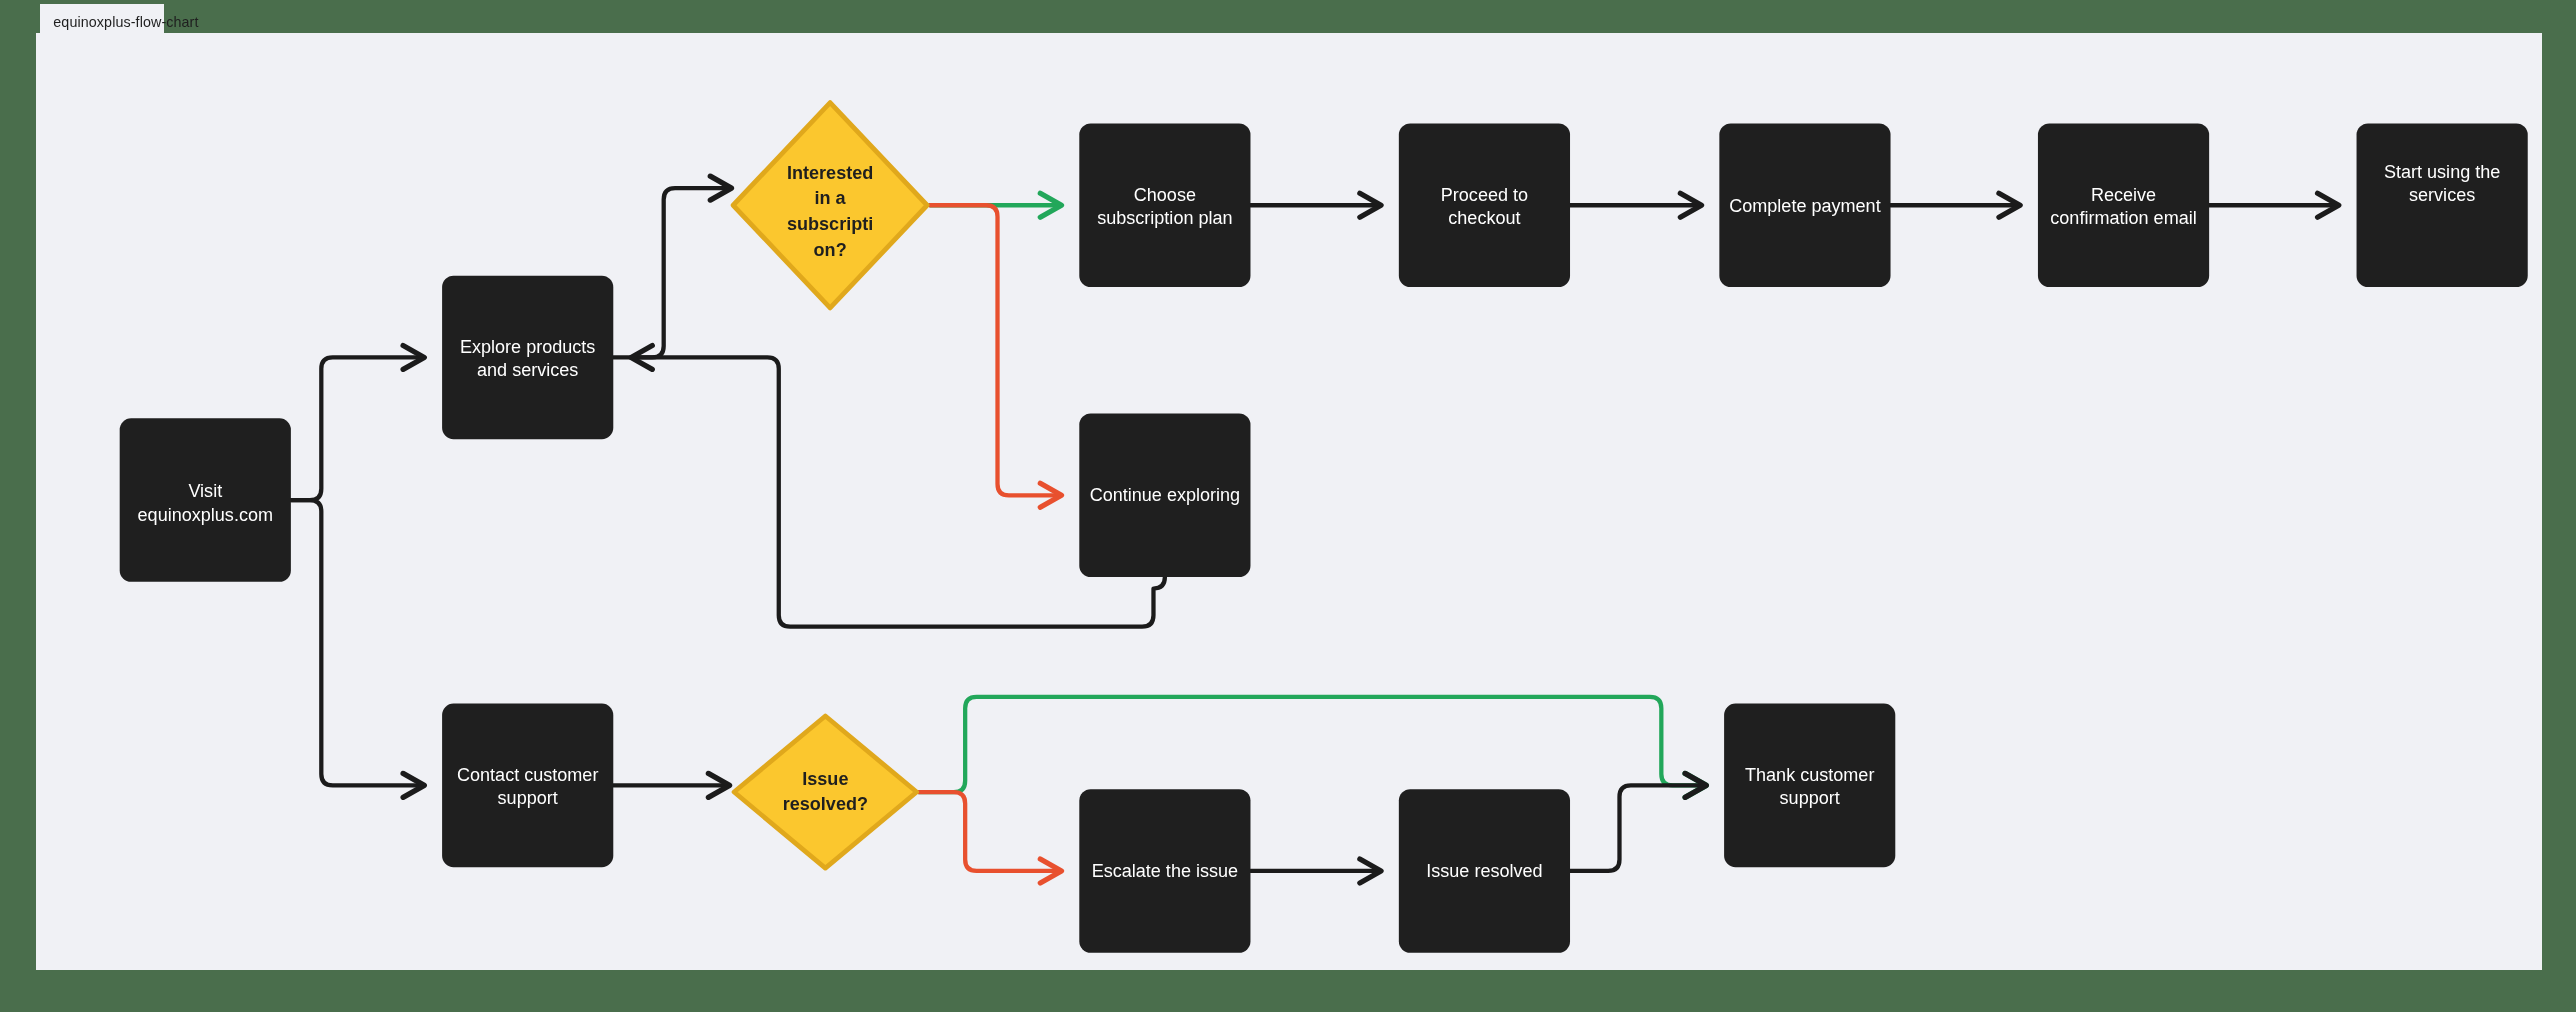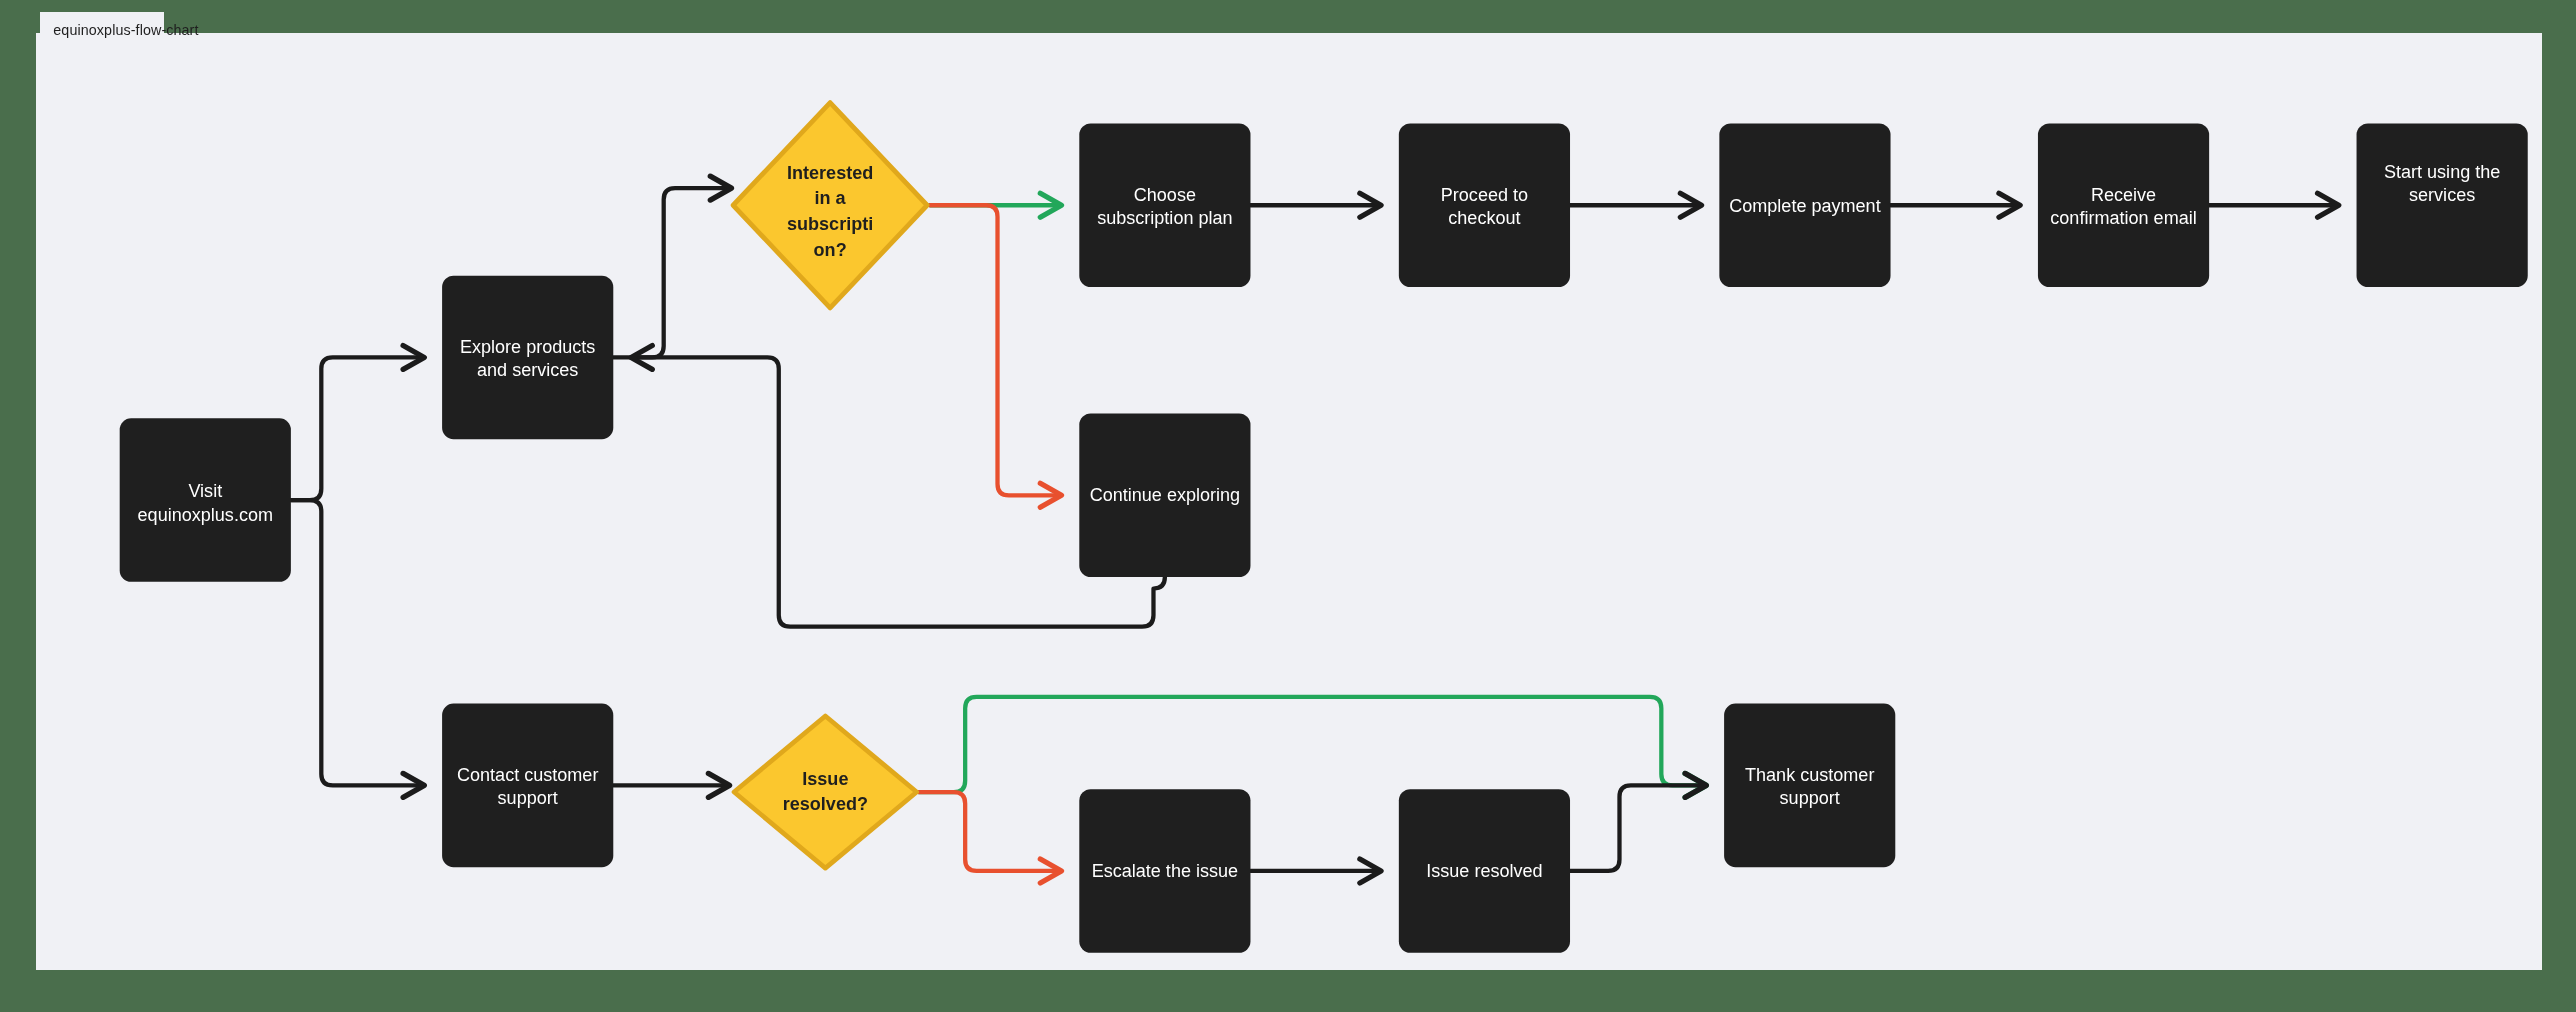--- a/index.html
+++ b/index.html
@@ -12,21 +12,21 @@
     position: relative;
     width: 2576px;
     height: 1013px;
     background: #4a6e4c;
     overflow: hidden;
   }
   
   #title-tab {
     position: absolute;
     left: 40px;
-    top: 12px;
+    top: 4px;
     width: 124px;
     height: 36px;
     background: #f0f1f5;
     display: flex;
     align-items: center;
     padding-left: 13.3px;
     box-sizing: border-box;
     z-index: 5;
   }
   #title-tab .tab-text {

